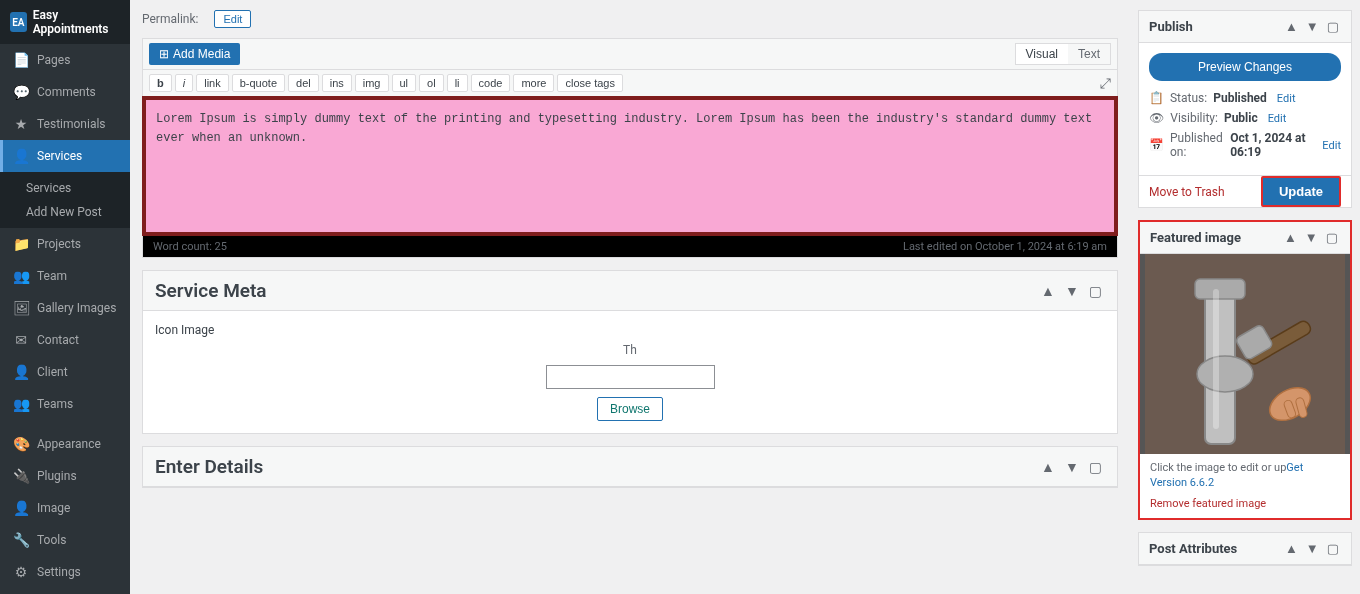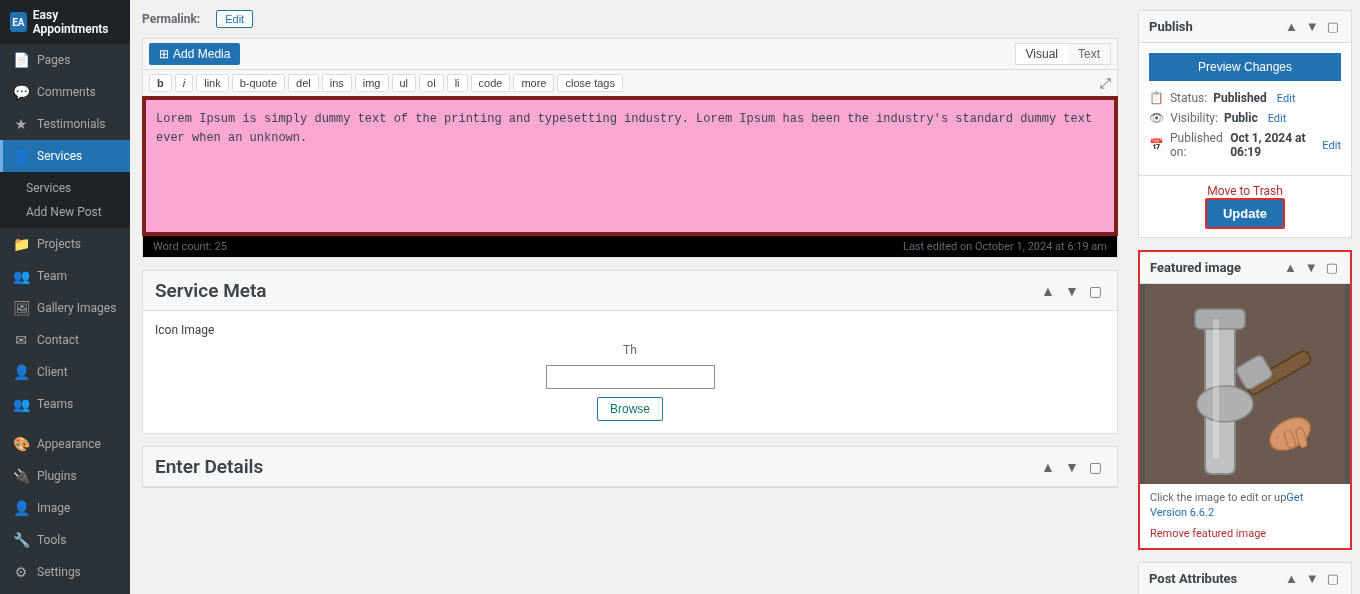--- a/index.html
+++ b/index.html
@@ -88,21 +88,21 @@
       margin-bottom: 8px;
     }
     .permalink-row {
       display: flex;
       align-items: center;
       gap: 8px;
       margin-bottom: 10px;
       font-size: 12px;
       color: #646970;
     }
-    .permalink-label { font-weight: 700; }
+    .permalink-label { font-weight: 400; }
     .permalink-edit-btn {
       border: 1px solid #2271b1;
       background: #fff;
       color: #2271b1;
       padding: 2px 8px;
       font-size: 11px;
       cursor: pointer;
       border-radius: 2px;
     }
 
@@ -309,41 +309,40 @@
     }
     .preview-btn {
       width: 100%;
       background: #2271b1;
       color: #fff;
       border: none;
       padding: 7px;
       font-size: 12px;
       cursor: pointer;
       margin-bottom: 10px;
-      border-radius: 0;
+      border-radius: 13px;
     }
     .publish-row {
       display: flex;
       align-items: center;
       gap: 6px;
       margin-bottom: 6px;
       font-size: 12px;
     }
     .publish-row .icon { color: #646970; }
     .publish-row strong { color: #3c434a; }
     .publish-link { color: #2271b1; text-decoration: none; font-size: 11px; margin-left: 4px; }
     .publish-row-label { color: #646970; }
     .move-to-trash { color: #b32d2e; text-decoration: none; font-size: 12px; }
     .publish-footer {
-      padding: 8px 10px;
+      padding: 0 10px;
       display: flex;
       justify-content: space-between;
       align-items: center;
       border-top: 1px solid #dcdcde;
-      flex-direction: column;
     }
     .update-btn {
       background: #2271b1;
       color: #fff;
       border: 2px solid #e02b2b;
       padding: 6px 16px;
       font-size: 13px;
       cursor: pointer;
       border-radius: 2px;
       font-weight: 600;

